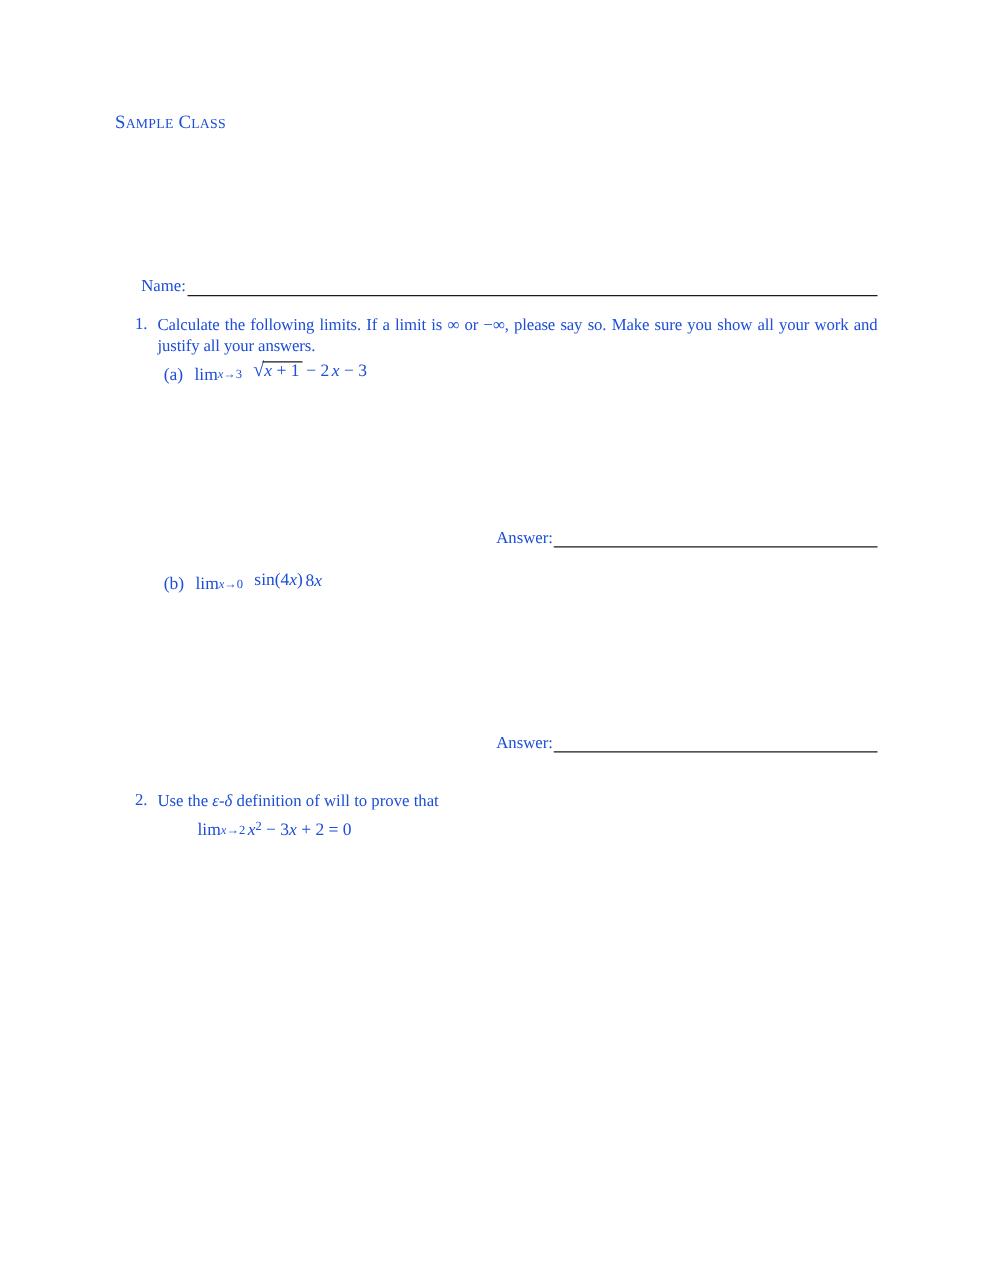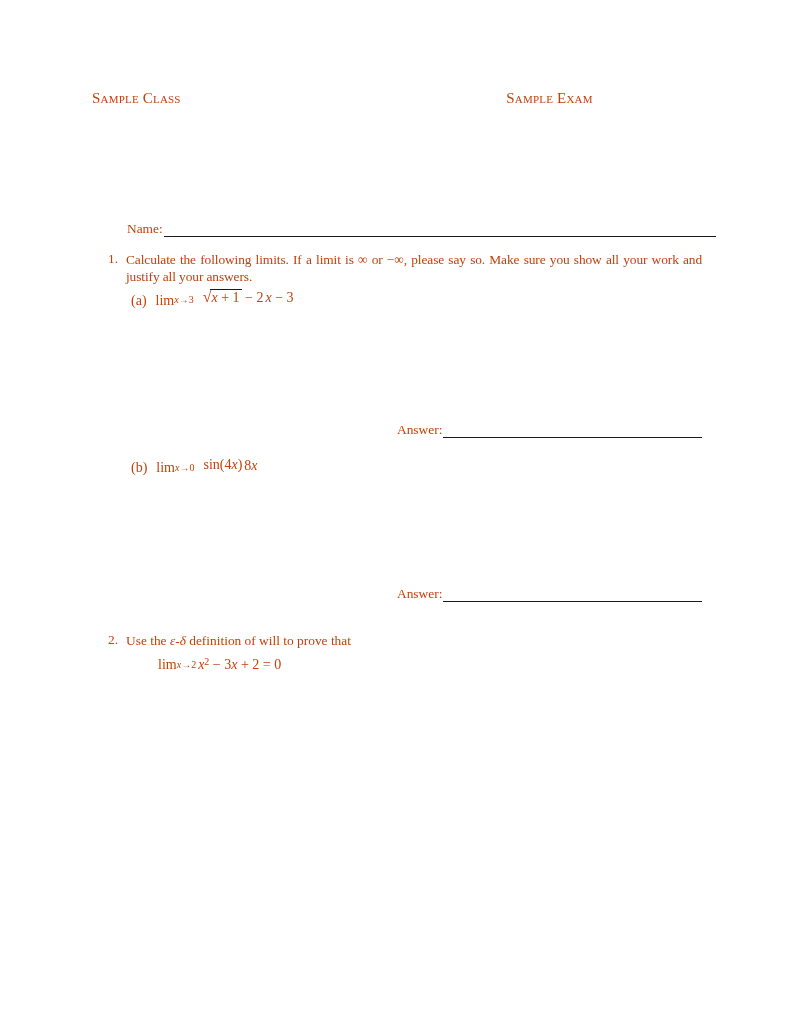--- a/index.html
+++ b/index.html
@@ -1,18 +1,18 @@
 <!DOCTYPE html>
 <html><head>
 <meta charset="utf-8">
 <style>
   html,body { margin:0; padding:0; background:#ffffff; }
   .page {
     position:relative; width:794px; height:1028px; background:#ffffff;
-    color:#c2410c; font-family:"Liberation Serif","DejaVu Serif",serif;
+    color:#1d4ed8; font-family:"Liberation Serif","DejaVu Serif",serif;
     font-size:13.4px; overflow:hidden;
   }
   
   .doc-header {
     position:absolute; top:90px; left:92px; width:610px;
     display:flex; align-items:baseline;
     font-variant:small-caps; font-size:15px; letter-spacing:0.2px;
   }
   .h-left   { flex:1; text-align:left; }
   .h-center { flex:1; text-align:center; }
@@ -25,21 +25,21 @@
   }
   .instr-inner {
     border:1px solid #1b1b1b; padding:2px 6px 3px 6px;
     font-size:12.9px; line-height:15.5px;
   }
   .instr-text { margin:0; text-align:justify; letter-spacing:-0.1px; }
   .instr-text b { font-weight:bold; }
 
   
   .fill-row { position:absolute; display:flex; line-height:17px; }
-  .name-row { top:220px; left:127px; width:589px; }
+  .name-row { top:220px; left:113px; width:589px; }
   .answer-1 { top:421px; left:397px; width:305px; }
   .answer-2 { top:585px; left:397px; width:305px; }
   .rule { flex:1 1 auto; border-bottom:1px solid #1b1b1b; margin-left:1px; }
 
   
   .q-row { position:absolute; display:flex; }
   .q1 { top:251px; left:108px; width:594px; }
   .q2 { top:632px; left:108px; width:594px; }
   .q-num { flex:none; width:18px; }
   .q-body { flex:1 1 auto; line-height:17px; }
@@ -66,21 +66,20 @@
   .q2-formula { position:absolute; top:656px; left:158px; display:flex; align-items:baseline; }
   .q2-expr { margin-left:2px; white-space:nowrap; }
 </style>
 </head>
 <body>
 
 <div class="page">
 
   <div class="doc-header">
     <span class="h-left">Sample Class</span>
-    <span class="h-center">Sample Exam</span>
   </div>
 
 
   <div class="fill-row name-row">
     <span>Name:</span>
     <span class="rule"></span>
   </div>
 
   <div class="q-row q1">
     <span class="q-num">1.</span>

